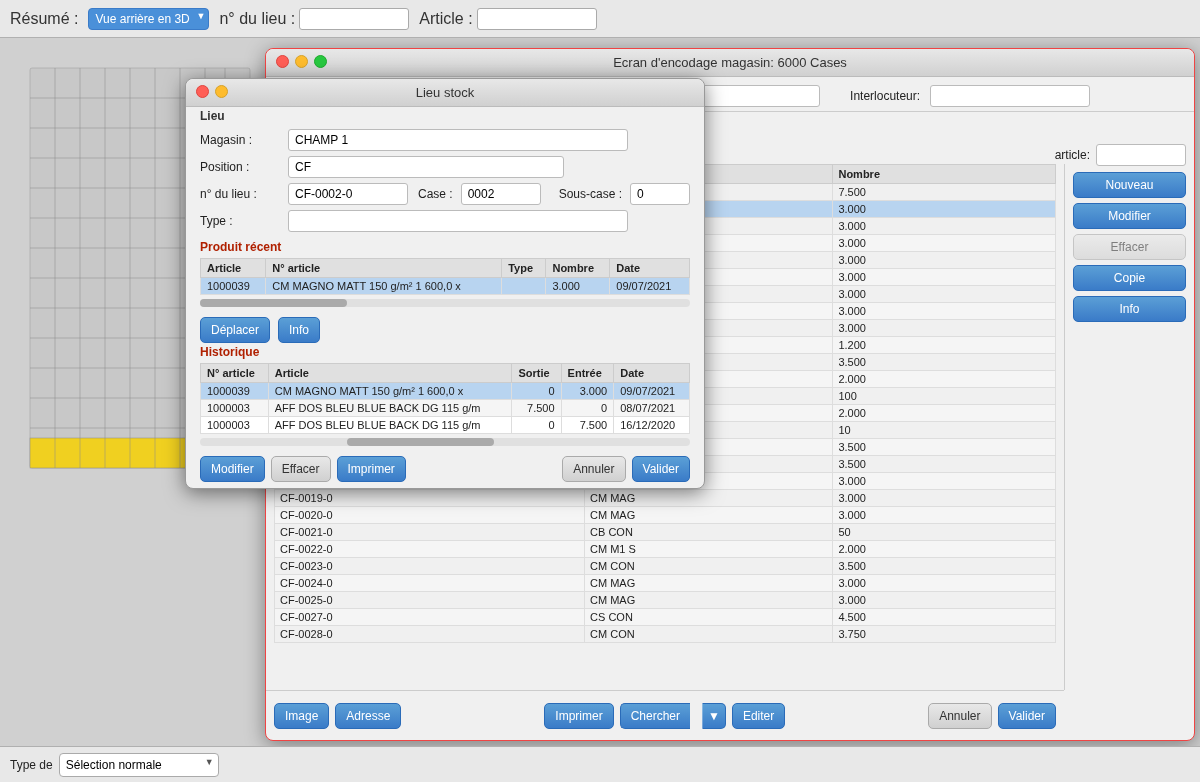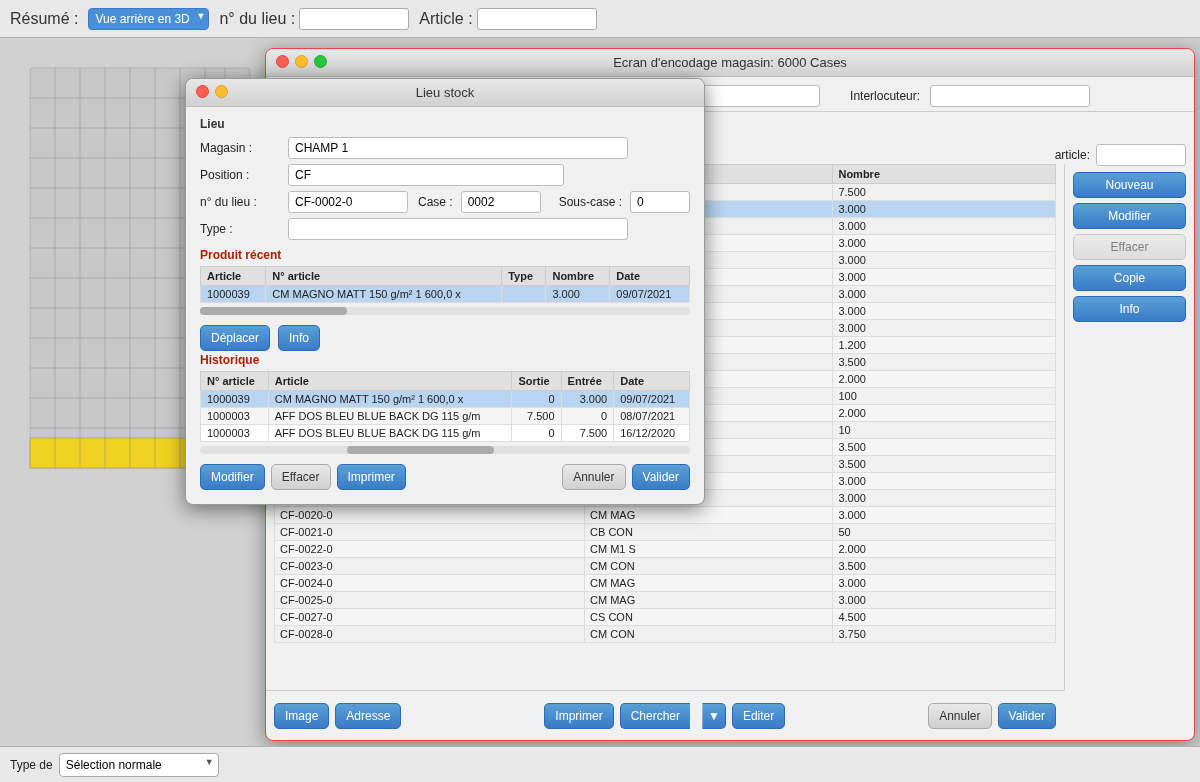--- a/index.html
+++ b/index.html
@@ -52,21 +52,21 @@
     
     .btn-blue { background: linear-gradient(180deg, #5b9fd6 0%, #3a7bc8 100%); color: white; border: 1px solid #2a6bb8; border-radius: 5px; padding: 4px 10px; font-size: 12px; cursor: pointer; white-space: nowrap; height: 26px; }
     .btn-gray { background: linear-gradient(180deg, #e8e8e8 0%, #d0d0d0 100%); color: #333; border: 1px solid #aaa; border-radius: 5px; padding: 4px 10px; font-size: 12px; cursor: pointer; white-space: nowrap; height: 26px; }
 
     
     #inner-modal { position: absolute; top: 40px; left: 185px; width: 520px; background: #f0f0f0; border-radius: 8px; box-shadow: 0 4px 20px rgba(0,0,0,0.5); border: 1px solid #999; z-index: 10; }
     #inner-modal-titlebar { background: linear-gradient(180deg, #e8e8e8 0%, #d0d0d0 100%); border-radius: 8px 8px 0 0; border-bottom: 1px solid #bbb; padding: 5px 10px; display: flex; align-items: center; justify-content: center; height: 28px; position: relative; }
     .traffic-lights-inner { position: absolute; left: 10px; top: 6px; display: flex; gap: 6px; }
     #inner-modal-title { font-size: 13px; color: #333; font-weight: 500; }
 
-    #inner-modal-content { padding: 10px 14px; border-radius: 13px; }
+    #inner-modal-content { padding: 2px 14px; border-radius: 13px; }
 
     
     .lieu-section { margin-bottom: 8px; }
     .lieu-section .field-row { margin-bottom: 5px; }
 
     .inner-field { border: 1px solid #bbb; background: white; border-radius: 3px; padding: 2px 6px; font-size: 12px; height: 22px; }
     .inner-field-wide { width: 300px; }
 
     
     .produit-table { width: 100%; border-collapse: collapse; font-size: 11px; margin-bottom: 4px; }

